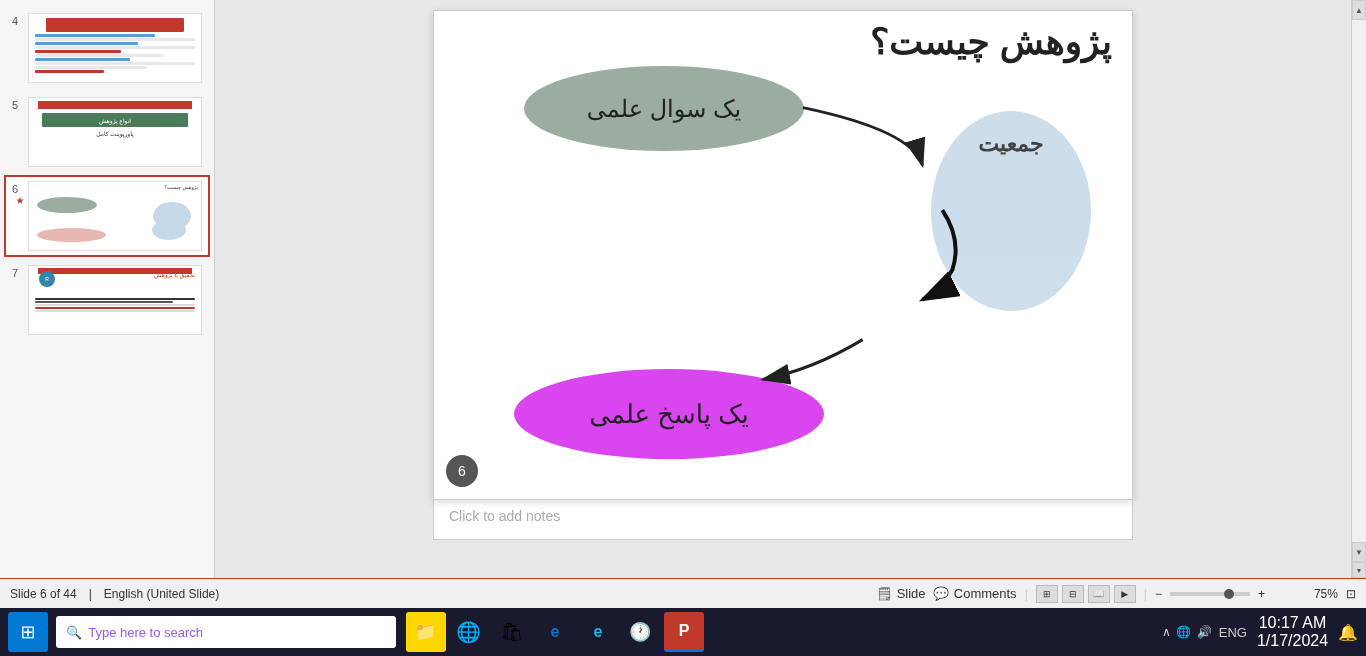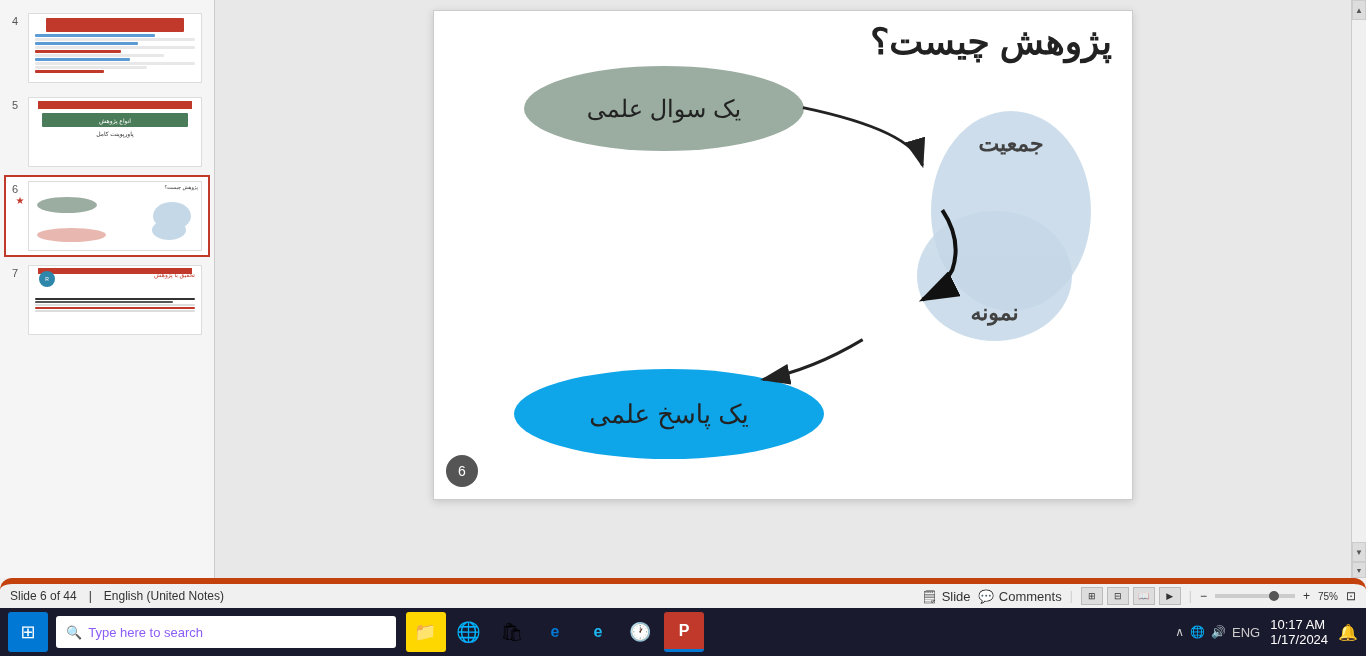--- a/index.html
+++ b/index.html
@@ -32,48 +32,48 @@
 
     
     .ellipse-population { position: absolute; top: 100px; right: 41px; width: 160px; height: 200px; background: #c5d8e8; border-radius: 50%; opacity: 0.85; display: flex; align-items: flex-start; justify-content: center; padding-top: 20px; }
     .ellipse-population-text { font-size: 22px; color: #222; direction: rtl; font-family: Arial, sans-serif; font-weight: bold; }
 
     
     .ellipse-sample { position: absolute; top: 200px; right: 60px; width: 155px; height: 130px; background: #c5d8e8; border-radius: 50%; opacity: 0.85; display: flex; align-items: flex-end; justify-content: center; padding-bottom: 15px; }
     .ellipse-sample-text { font-size: 22px; color: #222; direction: rtl; font-family: Arial, sans-serif; font-weight: bold; }
 
     
-    .ellipse-answer { position: absolute; bottom: 40px; left: 80px; width: 310px; height: 90px; background: #0ea5e9; border-radius: 50%; display: flex; align-items: center; justify-content: center; }
+    .ellipse-answer { position: absolute; bottom: 40px; left: 80px; width: 310px; height: 90px; background: #d946ef; border-radius: 50%; display: flex; align-items: center; justify-content: center; }
     .ellipse-answer-text { font-size: 26px; color: #222; direction: rtl; font-family: Arial, sans-serif; }
 
     
     .arrows-svg { position: absolute; top: 0; left: 0; width: 100%; height: 100%; pointer-events: none; }
 
     
     .slide-badge { position: absolute; bottom: 12px; left: 12px; width: 32px; height: 32px; background: #555; border-radius: 50%; display: flex; align-items: center; justify-content: center; color: #fff; font-size: 14px; }
 
     
     .notes-area { width: 700px; background: #fff; border: 1px solid #ccc; border-top: none; padding: 8px 15px; font-size: 14px; color: #aaa; min-height: 40px; }
 
     
-    .status-bar { height: 30px; background: #f0f0f0; border-top: 6px solid #c2410c; display: flex; align-items: center; padding: 0 10px; font-size: 12px; color: #333; gap: 15px; border-radius: 12px; }
+    .status-bar { height: 30px; background: #f0f0f0; border-top: 1px solid #c2410c; display: flex; align-items: center; padding: 0 10px; font-size: 12px; color: #333; gap: 15px; }
     .status-left { display: flex; align-items: center; gap: 12px; }
     .status-right { margin-left: auto; display: flex; align-items: center; gap: 8px; }
     .zoom-slider { width: 80px; height: 4px; background: #ccc; position: relative; }
     .zoom-thumb { width: 10px; height: 10px; background: #555; border-radius: 50%; position: absolute; top: -3px; right: 20%; }
 
     
     .taskbar { height: 48px; background: #1a1a2e; display: flex; align-items: center; padding: 0 8px; gap: 4px; }
     .taskbar-start { width: 40px; height: 40px; background: #0078d4; border-radius: 3px; display: flex; align-items: center; justify-content: center; cursor: pointer; }
     .taskbar-search { flex: 1; max-width: 340px; height: 32px; background: #fff; border-radius: 3px; display: flex; align-items: center; padding: 0 10px; font-size: 13px; color: #666; margin-left: 4px; }
     .taskbar-icons { display: flex; gap: 3px; margin-left: 6px; }
     .taskbar-icon { width: 40px; height: 40px; border-radius: 3px; display: flex; align-items: center; justify-content: center; cursor: pointer; font-size: 18px; }
     .taskbar-icon.active { border-bottom: 3px solid #0078d4; }
     .taskbar-right { margin-left: auto; display: flex; align-items: center; gap: 10px; }
-    .taskbar-time { color: #fff; font-size: 13px; text-align: left; }
+    .taskbar-time { color: #fff; font-size: 16px; text-align: center; }
     .taskbar-sys { display: flex; align-items: center; gap: 6px; color: #ccc; font-size: 12px; }
     .taskbar-notification { color: #fff; font-size: 16px; cursor: pointer; }
 
     
     .thumb-inner { width: 100%; height: 100%; position: relative; background: #fff; overflow: hidden; }
     
     
     .t4-header { background: #c0392b; height: 14px; width: 80%; margin: 4px auto 2px; border-radius: 1px; }
     .t4-line { height: 3px; background: #e8e8e8; margin: 1px 6px; border-radius: 1px; }
     .t4-line.blue { background: #5b9bd5; width: 70%; }
@@ -195,23 +195,20 @@
         <div class="slide-title">پژوهش چیست؟</div>
 
         <div class="ellipse-question">
           <span class="ellipse-question-text">یک سوال علمی</span>
         </div>
 
         <div class="ellipse-population">
           <span class="ellipse-population-text">جمعیت</span>
         </div>
 
-        <div class="ellipse-sample">
-          <span class="ellipse-sample-text">نمونه</span>
-        </div>
 
         <div class="ellipse-answer">
           <span class="ellipse-answer-text">یک پاسخ علمی</span>
         </div>
 
         <svg class="arrows-svg" viewBox="0 0 700 490">
 
           <path d="M 370 97 Q 480 120 490 155" stroke="#222" stroke-width="3" fill="none" marker-end="url(#arrowhead)"></path>
 
           <path d="M 510 200 Q 530 230 520 260 Q 510 280 490 290" stroke="#111" stroke-width="4" fill="none" marker-end="url(#arrowhead2)"></path>
@@ -227,37 +224,40 @@
             <marker id="arrowhead3" markerWidth="10" markerHeight="7" refX="9" refY="3.5" orient="auto">
               <polygon points="0 0, 10 3.5, 0 7" fill="#222"></polygon>
             </marker>
           </defs>
         </svg>
 
         <div class="slide-badge">6</div>
 
       </div>
 
+      <div class="notes-area">
+        <span style="color:#aaa;">Click to add notes</span>
+      </div>
 
     </div>
 
     <div class="side-scroll">
       <div class="side-scroll-btn">▲</div>
       <div class="side-scroll-track"></div>
       <div class="side-scroll-btn">▼</div>
       <div class="side-scroll-btn" style="height:16px;font-size:7px;">▼</div>
     </div>
 
   </div>
 
   <div class="status-bar">
     <div class="status-left">
       <span>Slide 6 of 44</span>
       <span>|</span>
-      <span>English (United Notes)</span>
+      <span>English (United Slide)</span>
     </div>
     <div class="status-right">
       <div class="notes-btn">
         <span>🗒</span>
         <span>Slide</span>
       </div>
       <div class="comments-btn">
         <span>💬</span>
         <span>Comments</span>
       </div>
@@ -267,21 +267,21 @@
         <div class="view-btn">⊟</div>
         <div class="view-btn">📖</div>
         <div class="view-btn">▶</div>
       </div>
       <span style="color:#ccc;">|</span>
       <span style="cursor:pointer;">−</span>
       <div class="zoom-slider">
         <div class="zoom-thumb"></div>
       </div>
       <span style="cursor:pointer;">+</span>
-      <span style="font-size:10px;">75%</span>
+      <span style="font-size:12px;margin-left:41px;">75%</span>
       <span style="cursor:pointer;font-size:12px;">⊡</span>
     </div>
   </div>
 
   <div class="taskbar">
     <div class="taskbar-start">
       <span style="color:#fff;font-size:18px;">⊞</span>
     </div>
     <div class="taskbar-search">
       <span style="margin-right:6px;font-size:13px;color:#aaa;">🔍</span>

